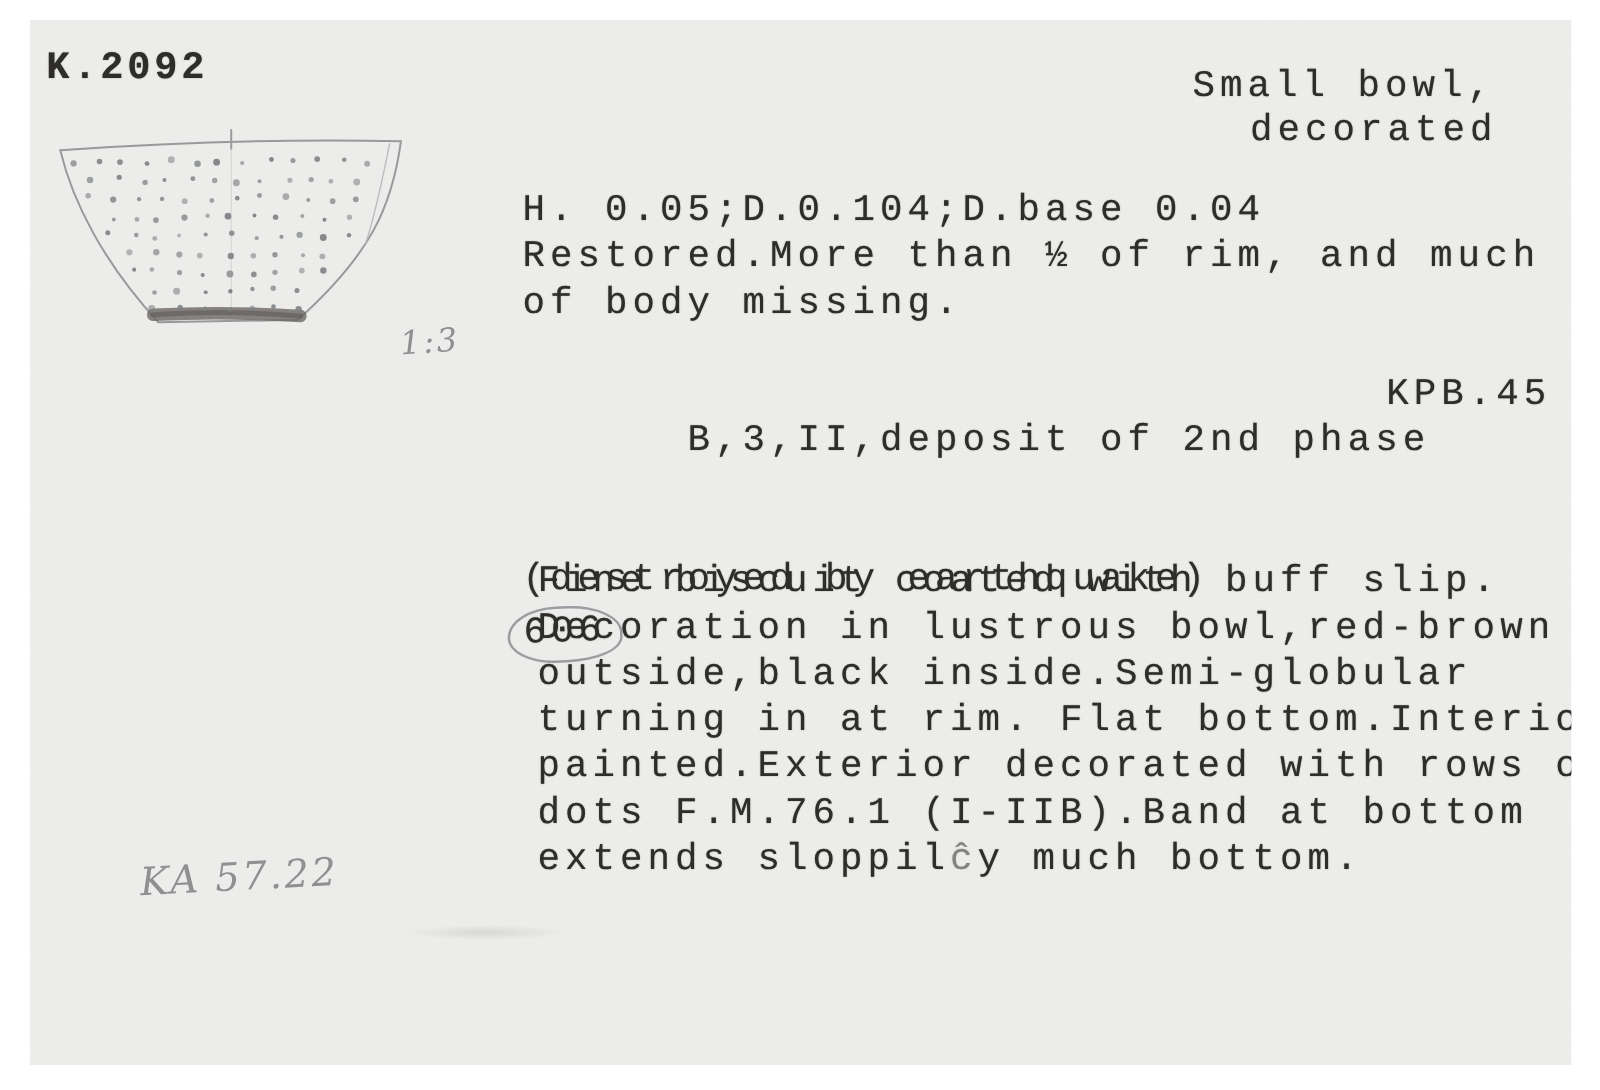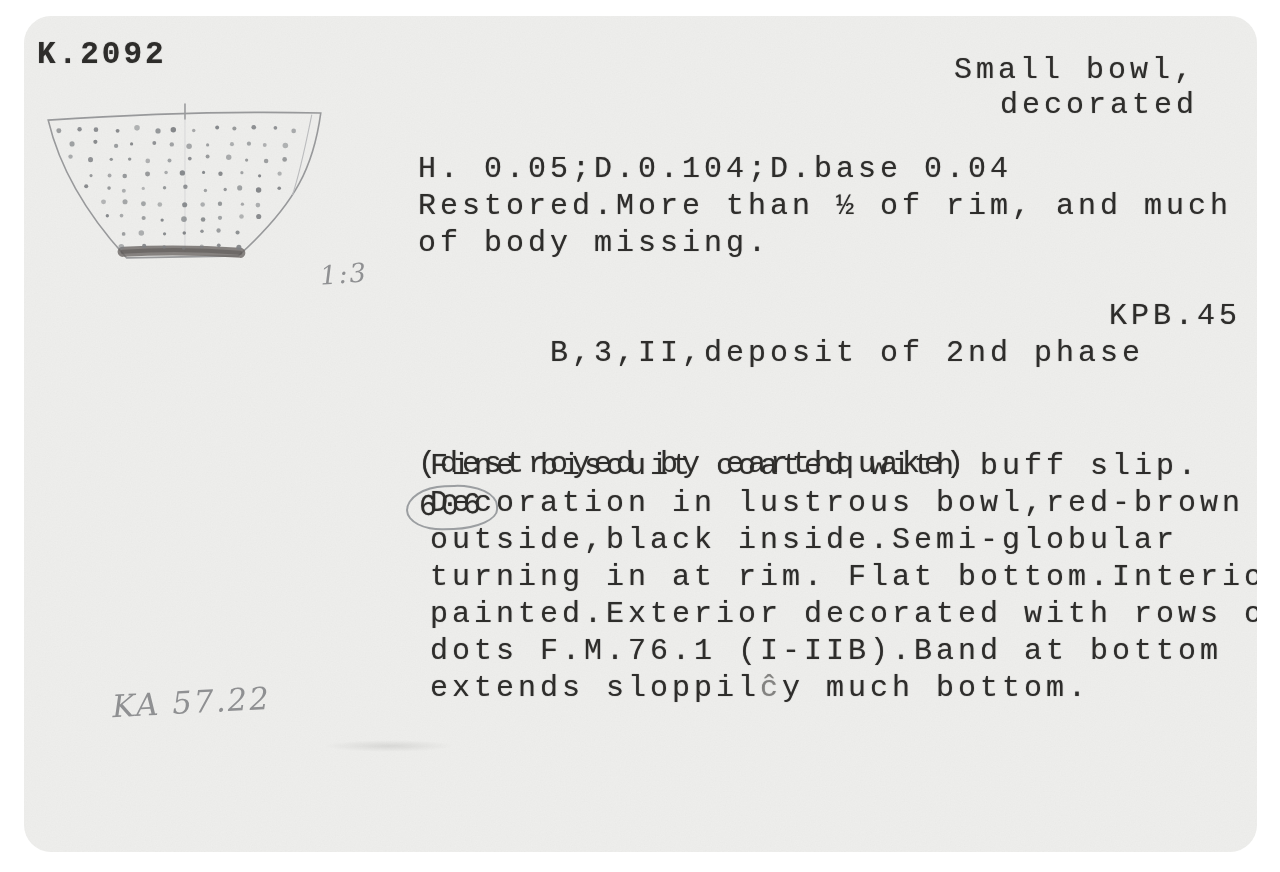--- a/index.html
+++ b/index.html
@@ -1,18 +1,18 @@
 <!DOCTYPE html>
 <html style="--paper: #f0f0ee; --ink: #2e2d2b; --pencil: #8f9092;"><head>
 <meta charset="utf-8">
 <style>
   html,body{margin:0;padding:0;background:#ffffff;width:1280px;height:872px;overflow:hidden;}
   .card{
     position:absolute;left:24px;top:16px;width:1233px;height:836px;
-    background:var(--paper,#f0f0ee);overflow:hidden;border-radius:27px;
+    background:var(--paper,#f0f0ee);overflow:hidden;
   }
   .texture{position:absolute;left:0;top:0;width:100%;height:100%;opacity:.55;mix-blend-mode:multiply;pointer-events:none;}
   .type{
     font-family:"Liberation Mono","DejaVu Sans Mono",monospace;
     font-size:30px;line-height:37px;letter-spacing:4px;white-space:pre;
     color:var(--ink,#2e2d2b);
     text-shadow:0 0 1px rgba(46,45,43,.55);
   }
   .pencil{
     font-family:"DejaVu Serif","Liberation Serif",serif;font-style:italic;

